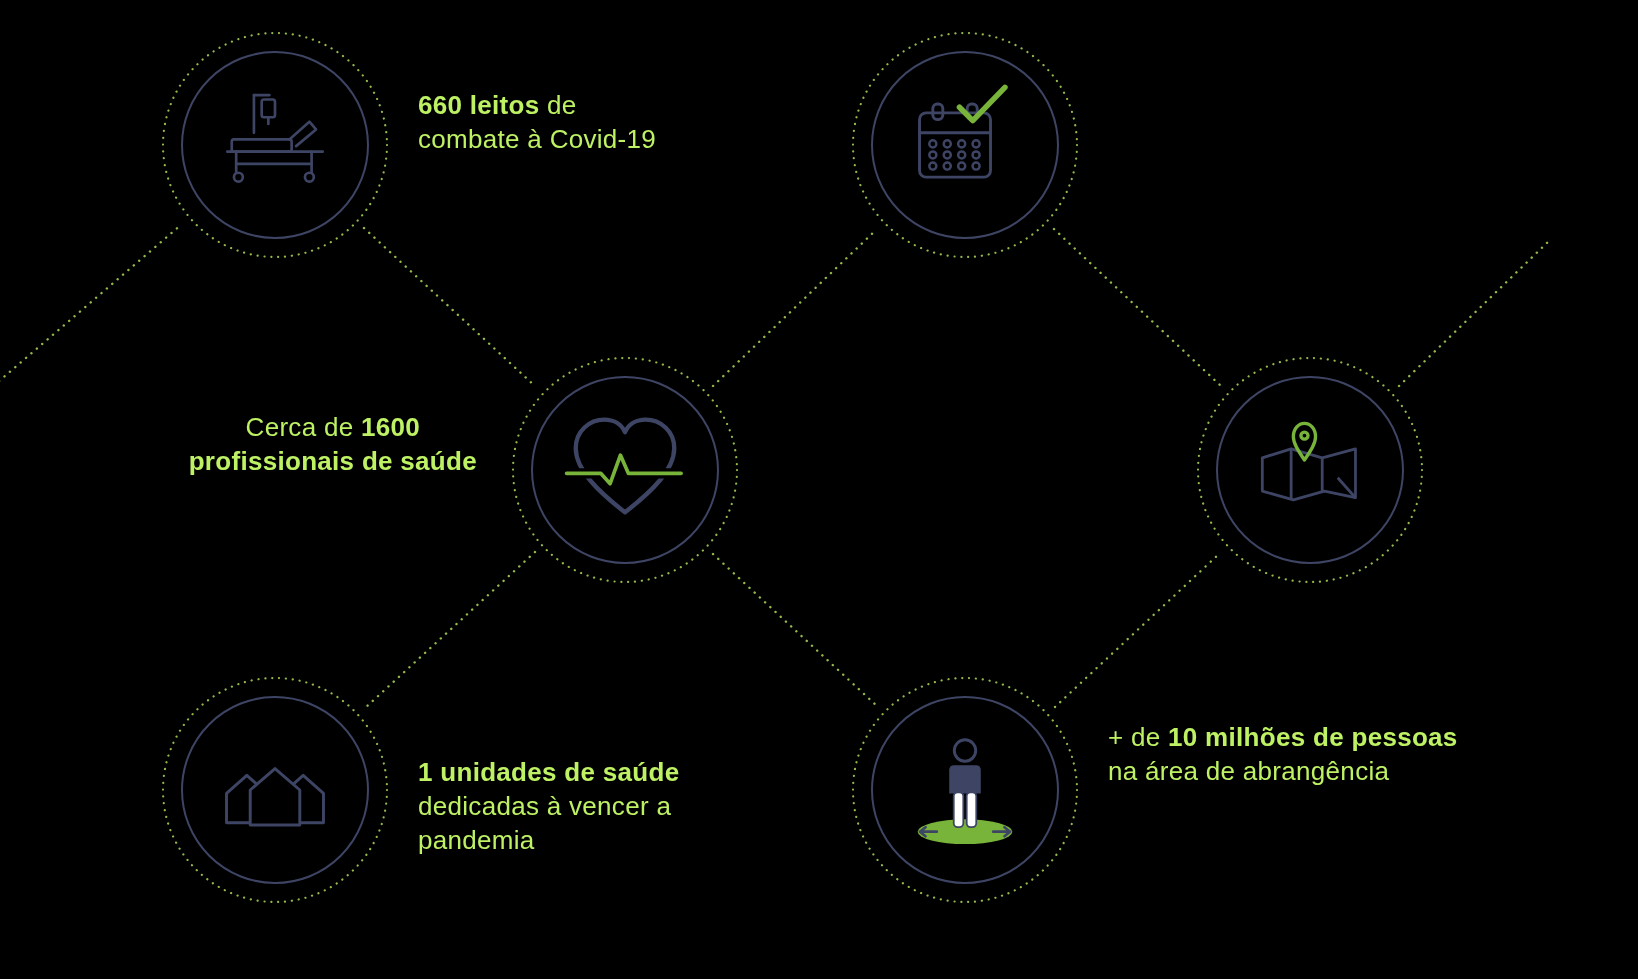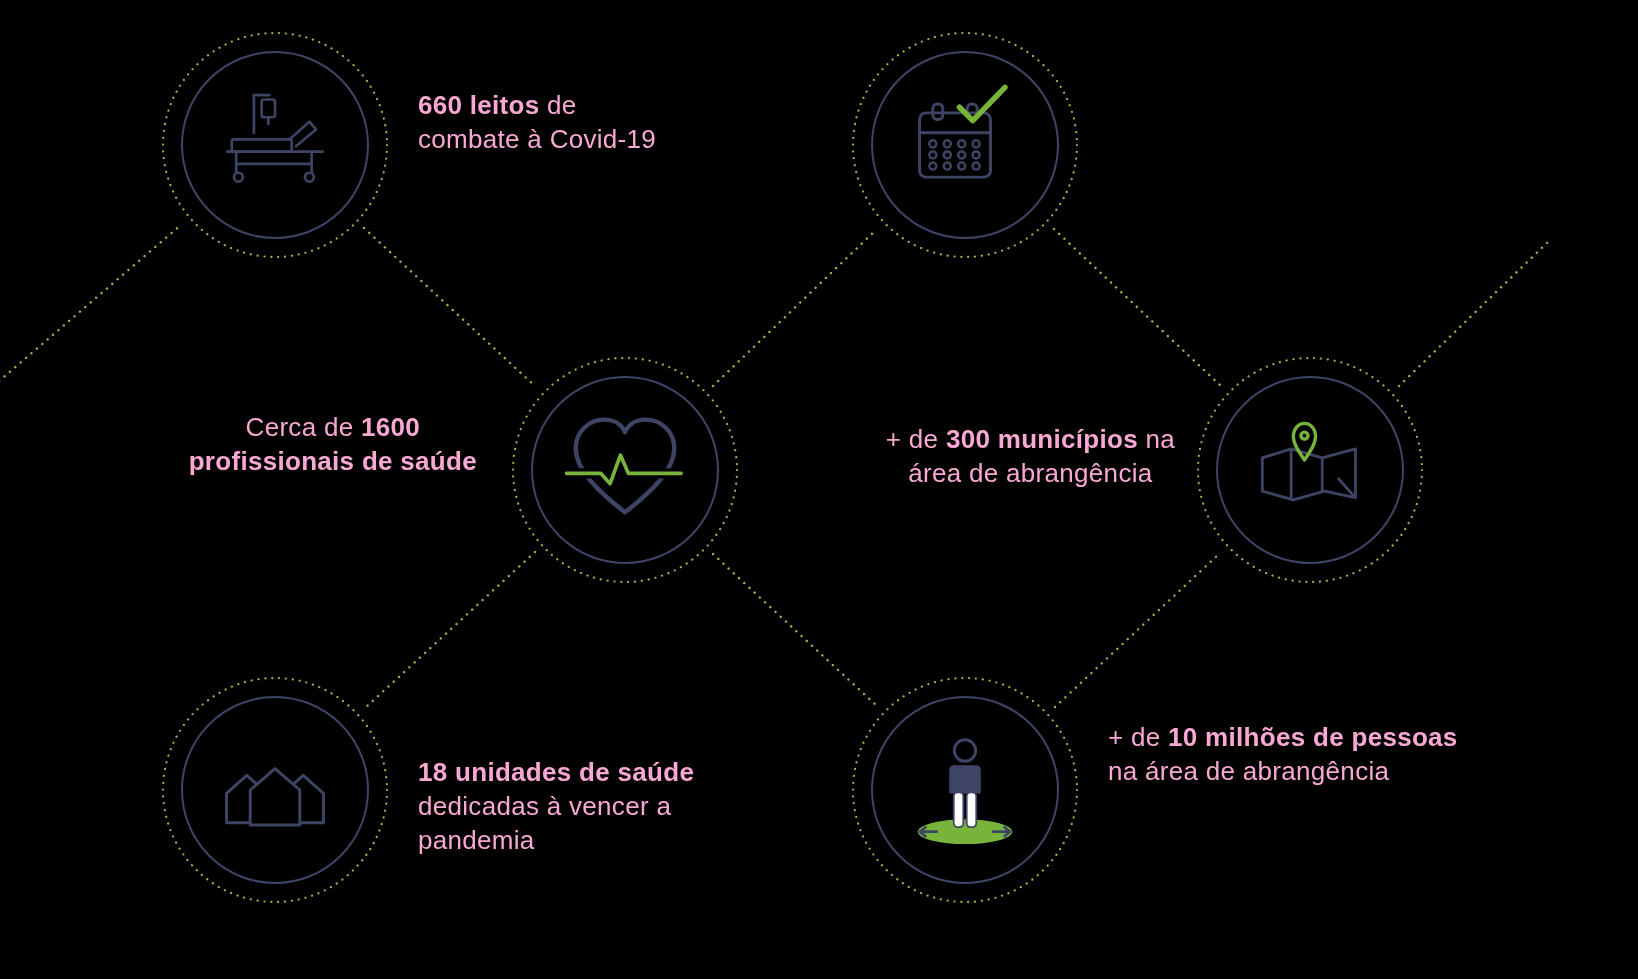--- a/index.html
+++ b/index.html
@@ -19,21 +19,21 @@
     transform: translate(-50%, -50%);
     width: 184px; height: 184px;
     border: 2.5px solid #3e4564;
     border-radius: 50%;
     display: flex; align-items: center; justify-content: center;
   }
   .stat-text {
     position: absolute;
     font-size: 26px;
     line-height: 1.31;
-    color: #f9a8d4;
+    color: #bef264;
     letter-spacing: 0.3px;
     white-space: pre-line;
   }
   .stat-text .b { font-weight: bold; }
   .stat-text.align-right { text-align: center; }
 </style>
 </head>
 <body>
 
 <div class="canvas">
@@ -174,23 +174,21 @@
     </div>
   </div>
 
   <div class="stat-text" style="left:418px; top:88px;"><span class="reg"></span><span class="b">660 leitos</span><span class="reg"> de
 combate à Covid-19</span></div>
 
 
   <div class="stat-text align-right" style="right:1161px; top:410px;"><span class="reg">Cerca de </span><span class="b">1600
 profissionais de saúde</span><span class="reg"></span></div>
 
-  <div class="stat-text align-right" style="right:463px; top:422px;"><span class="reg">+ de </span><span class="b">300 municípios</span><span class="reg"> na
-área de abrangência</span></div>
 
-  <div class="stat-text" style="left:418px; top:755px;"><span class="reg"></span><span class="b">18 unidades de saúde</span><span class="reg">
+  <div class="stat-text" style="left:418px; top:755px;"><span class="reg"></span><span class="b">1 unidades de saúde</span><span class="reg">
 dedicadas à vencer a
 pandemia</span></div>
 
   <div class="stat-text" style="left:1108px; top:720px;"><span class="reg">+ de </span><span class="b">10 milhões de pessoas</span><span class="reg">
 na área de abrangência</span></div>
 
 </div>
 
 </body></html>

